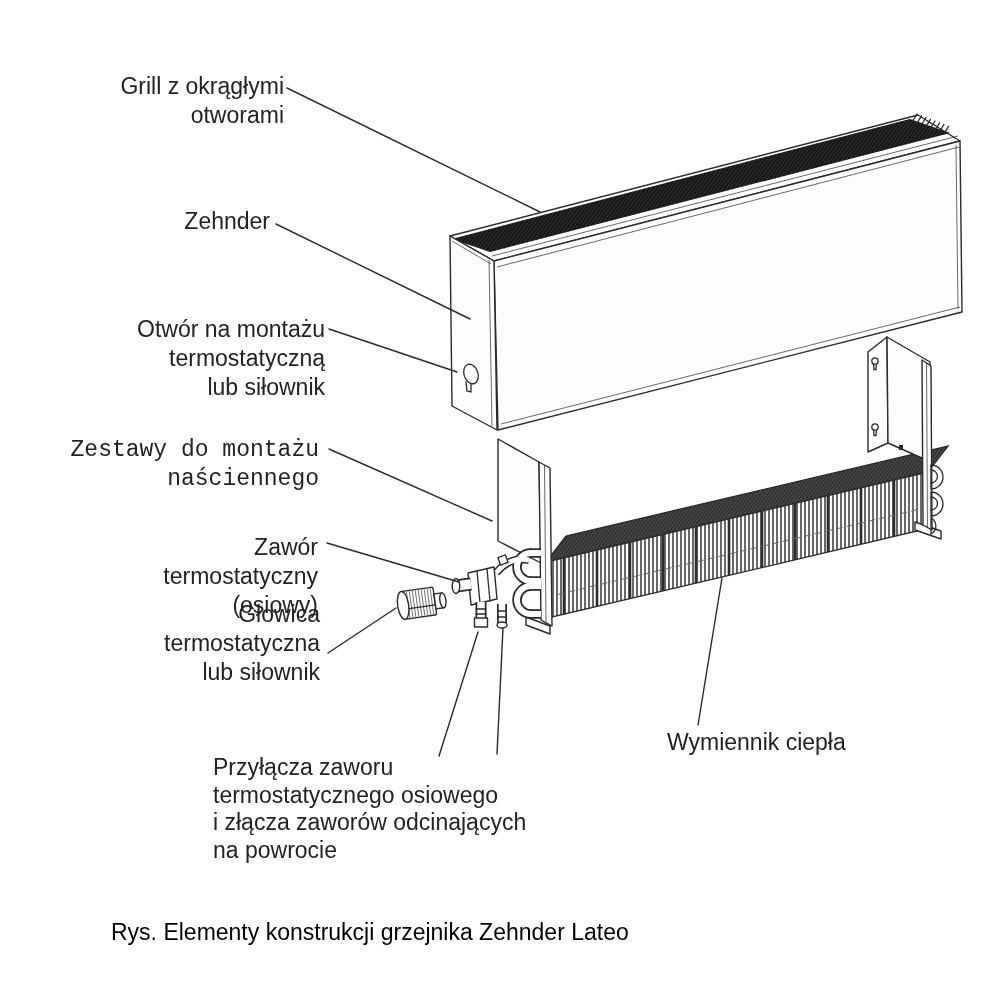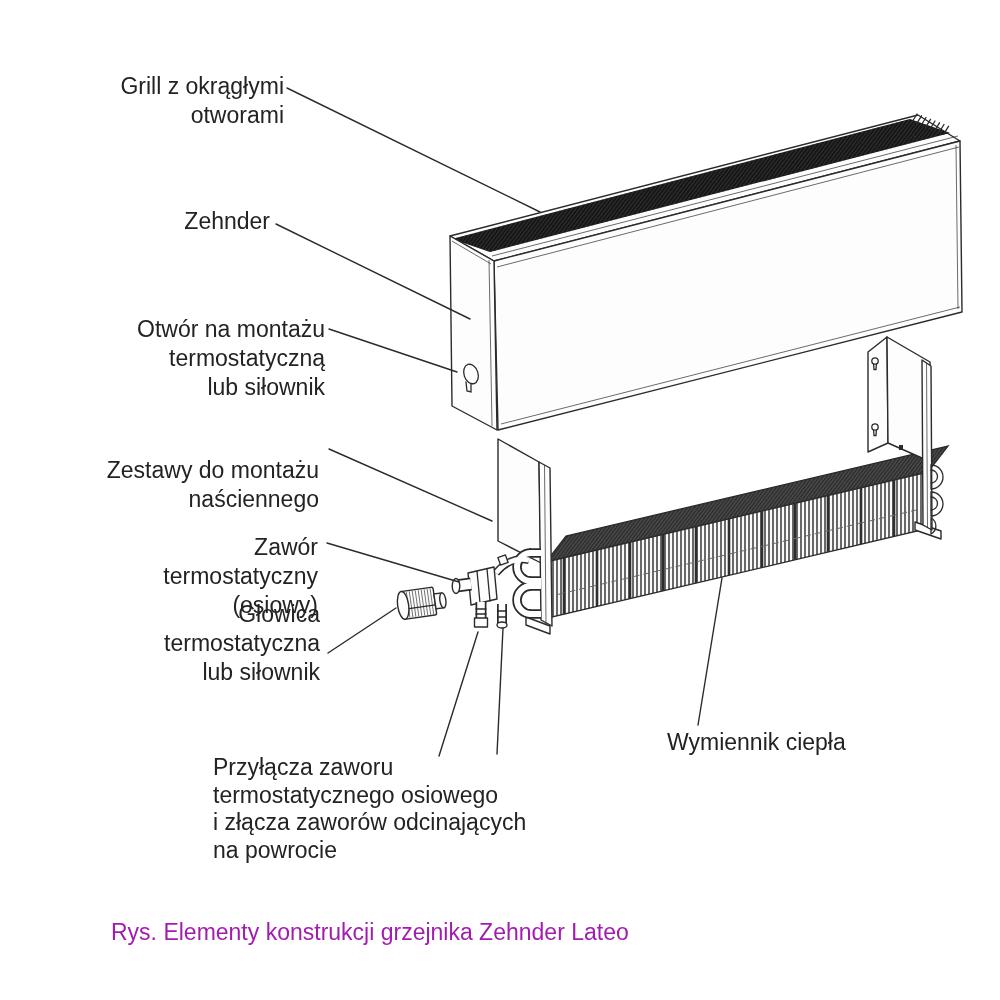--- a/index.html
+++ b/index.html
@@ -9,21 +9,21 @@
   .ln{stroke:#2b2b2b;stroke-width:1.3;fill:none;stroke-linecap:round;}
   .face{fill:#fdfdfd;stroke:#2b2b2b;stroke-width:1.4;stroke-linejoin:round;}
   .thin{stroke:#2b2b2b;stroke-width:0.7;fill:none;}
   .leader{stroke:#2b2b2b;stroke-width:1.4;fill:none;stroke-linecap:round;}
   .tube-o{stroke:#2b2b2b;fill:none;stroke-linecap:butt;}
   .tube-i{stroke:#ffffff;fill:none;stroke-linecap:butt;}
   .lbl{position:absolute;font-size:23px;line-height:29px;color:#232323;
        white-space:pre-line;}
   .r{text-align:right;}
   .lbl.small-gap{line-height:27.5px;}
-  .caption{position:absolute;font-size:23px;color:#a21caf;white-space:pre;}
+  .caption{position:absolute;font-size:23px;color:#000000;white-space:pre;}
 </style>
 </head>
 <body>
 
 <div id="stage">
 
 <svg width="1000" height="1000" viewBox="0 0 1000 1000">
   <defs>
     <pattern id="grillHatch" width="3" height="3" patternUnits="userSpaceOnUse" patternTransform="rotate(37)">
       <line x1="0.5" y1="0" x2="0.5" y2="3" stroke="#333333" stroke-width="0.9"></line>
@@ -195,21 +195,21 @@
     <line class="leader" x1="722" y1="578" x2="698" y2="725"></line>
   </g>
 </svg>
 
   <div class="lbl r" style="right:716px;top:72px;">Grill z okrągłymi
 otworami</div>
   <div class="lbl r" style="right:730px;top:207px;">Zehnder</div>
   <div class="lbl r" style="right:675px;top:315px;">Otwór na montażu
 termostatyczną
 lub siłownik</div>
-  <div class="lbl r" style="right:681px;top:456px;">Zestawy do montażu
+  <div class="lbl r" style="right:681px;top:436px;font-family:Liberation Mono, monospace;">Zestawy do montażu
 naściennego</div>
   <div class="lbl r" style="right:682px;top:533px;">Zawór
 termostatyczny
 (osiowy)</div>
   <div class="lbl r" style="right:680px;top:600px;">Głowica
 termostatyczna
 lub siłownik</div>
   <div class="lbl small-gap" style="left:213px;top:754px;">Przyłącza zaworu
 termostatycznego osiowego
 i złącza zaworów odcinających

